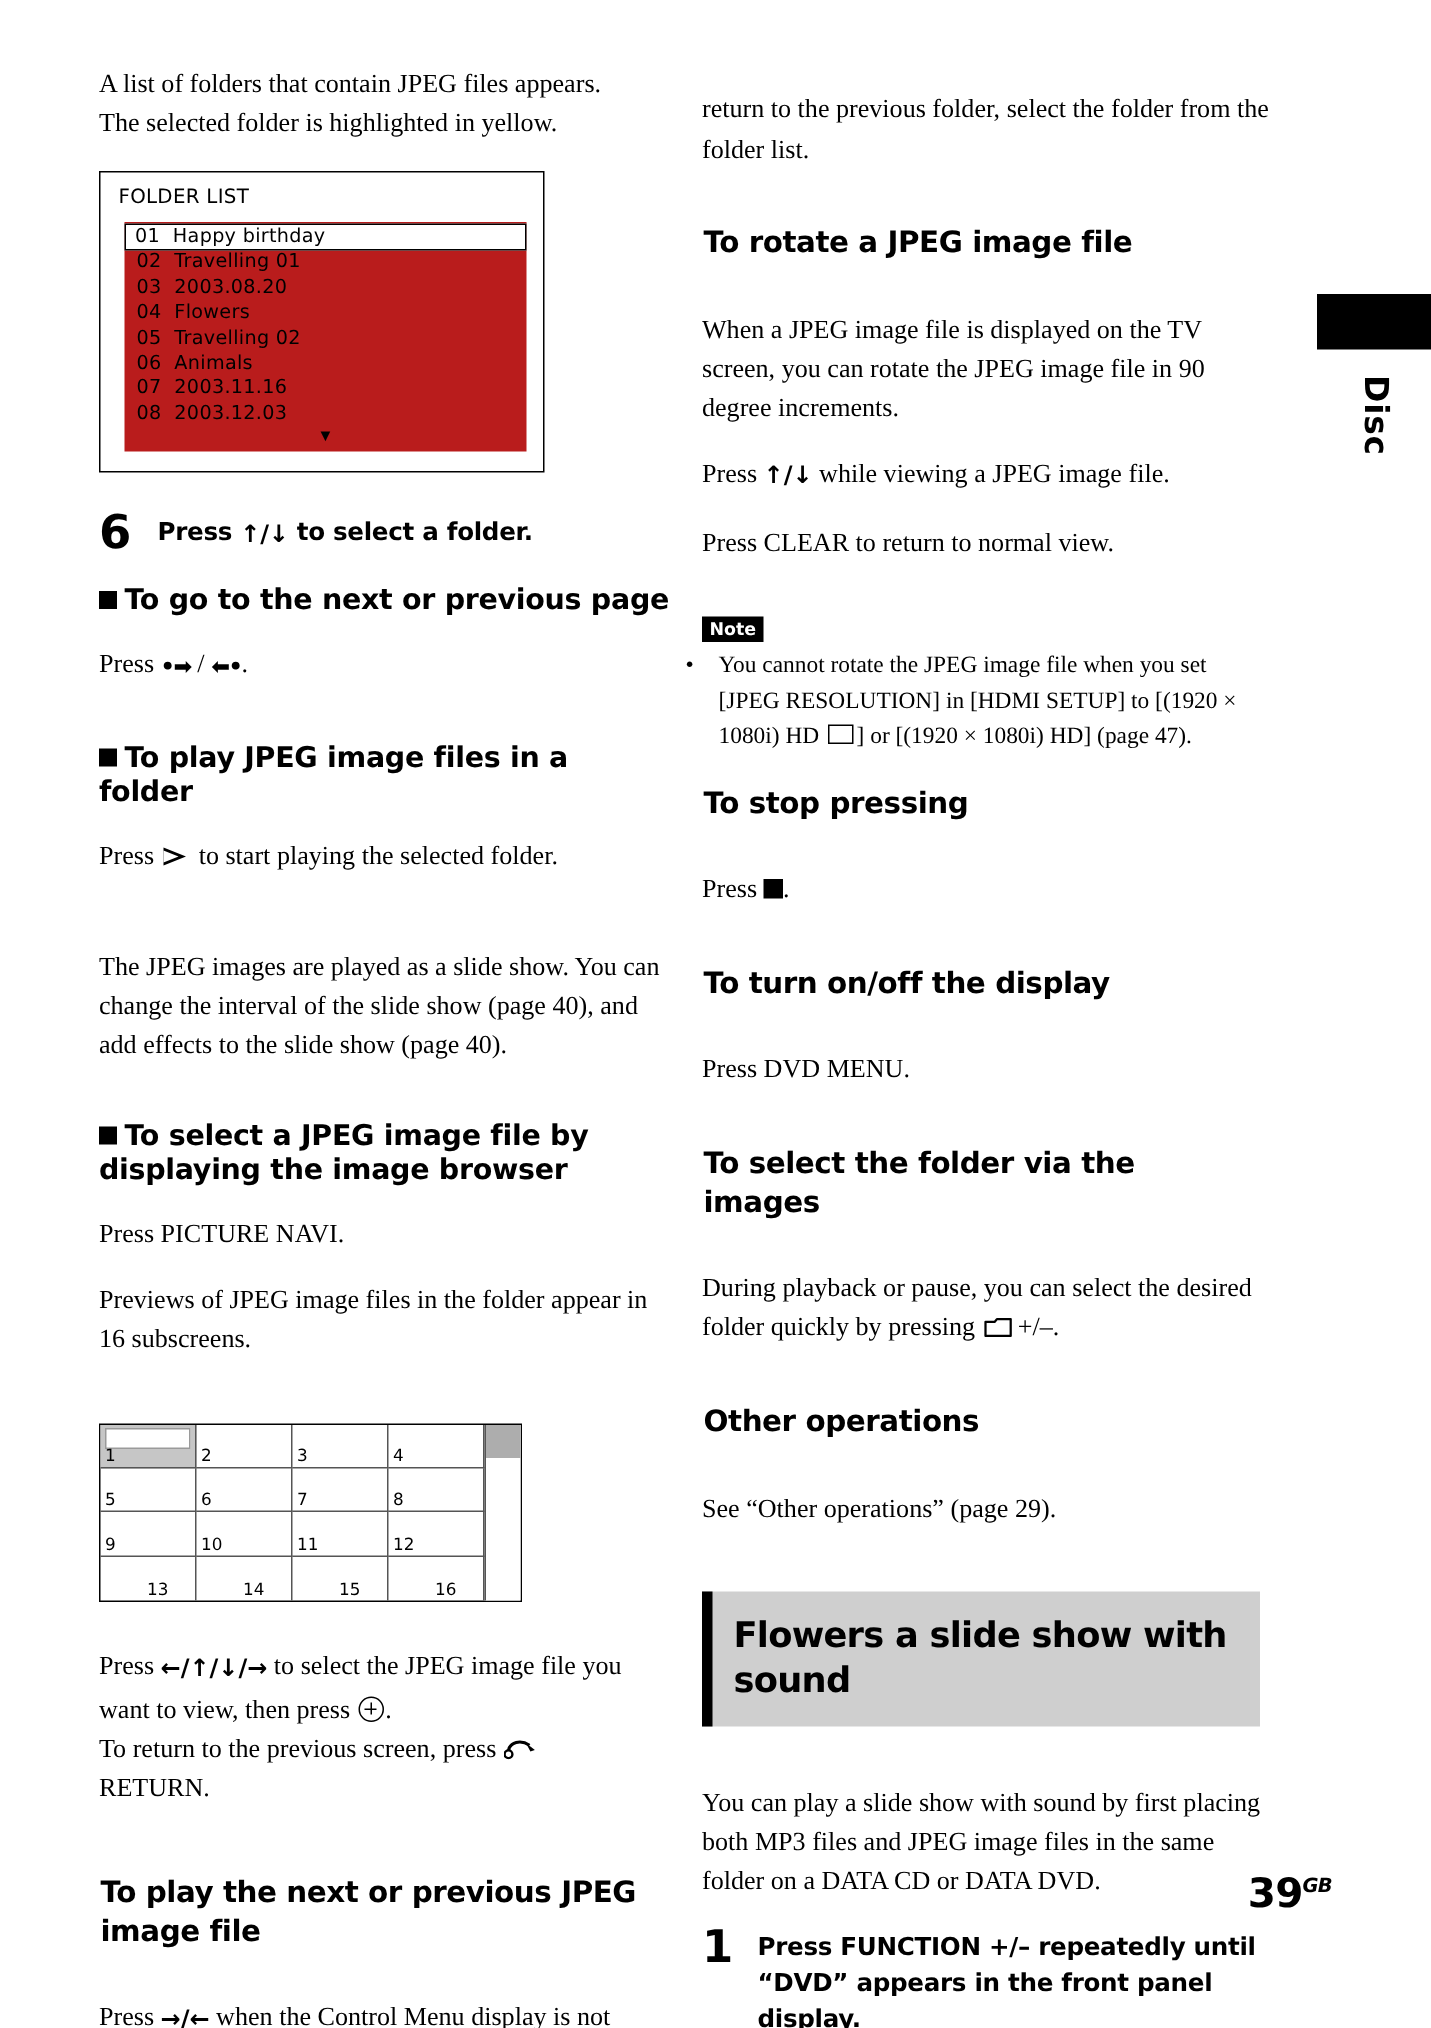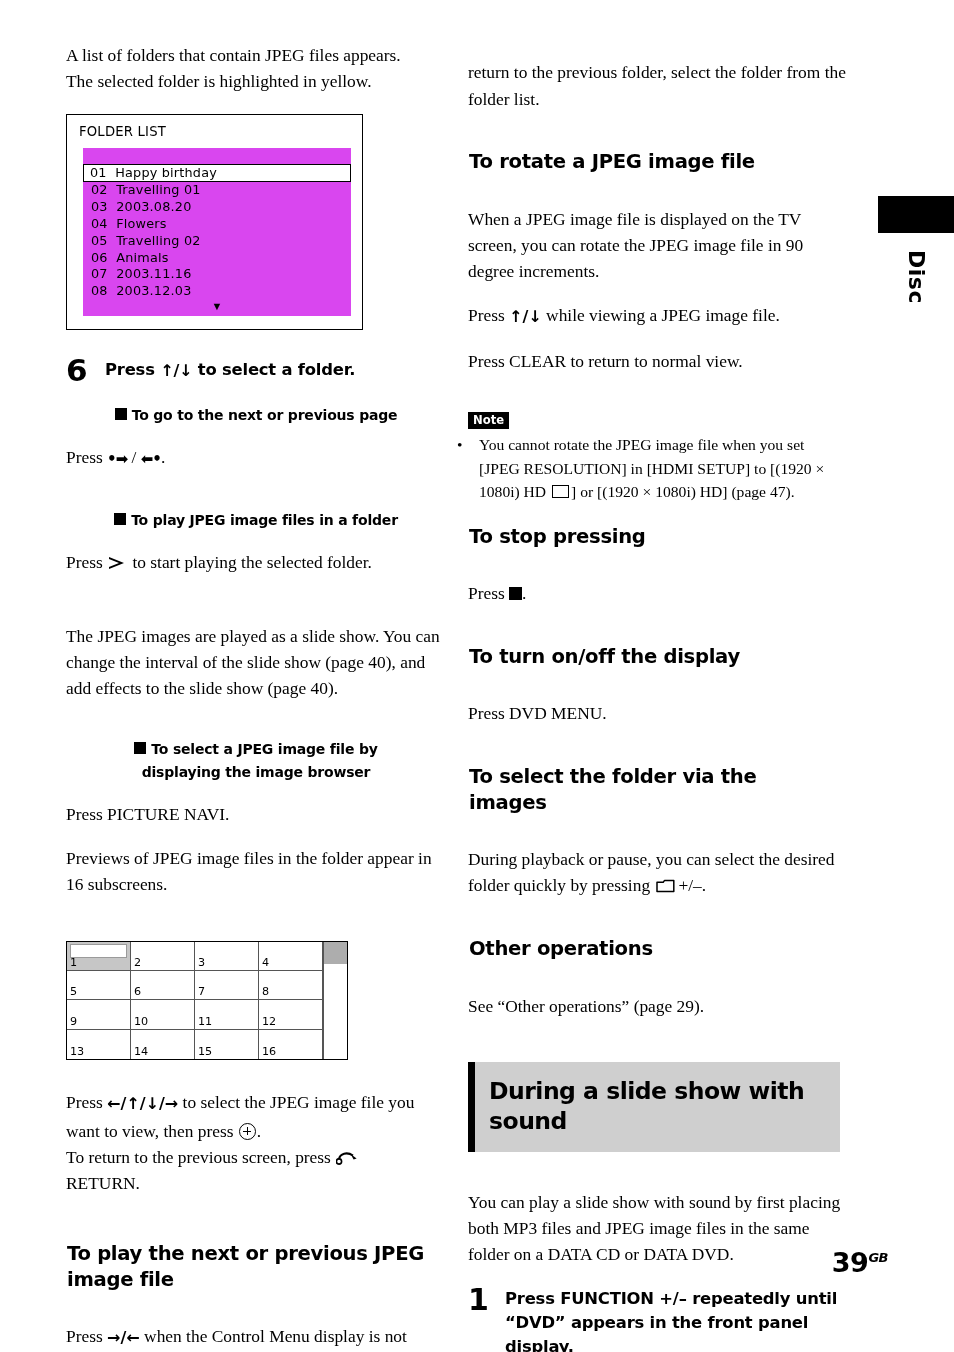--- a/index.html
+++ b/index.html
@@ -42,25 +42,24 @@
     font-weight: bold;
     font-size: 19.6px;
     line-height: 26px;
     letter-spacing: -0.3px;
     margin: 1px;
   }
 
   .h-sub {
     font-family: "DejaVu Sans", sans-serif;
     font-weight: bold;
-    font-size: 14px;
+    font-size: 19px;
     line-height: 23px;
     letter-spacing: -0.2px;
     margin: 0;
-    text-align: center;
   }
   .h-sub .blk {
     display: inline-block;
     width: 12px; height: 12px;
     background: #000;
     margin-right: 5px;
     vertical-align: 0px;
   }
 
   .spacer-s { height: 12px; }
@@ -74,22 +73,22 @@
     padding: 9px 10px 13px 12px;
     background: #fff;
   }
   .fl-title {
     font-family: "DejaVu Sans", sans-serif;
     font-size: 13.2px;
     letter-spacing: 0.2px;
     margin-bottom: 9px;
   }
   .fl-rows {
-    background: #d946ef;
-    padding: 16px 0 2px 0;
+    background: #b91c1c;
+    padding: 1px 0 2px 0;
     margin-left: 4px;
     width: 268px;
   }
   .fl-row {
     font-family: "DejaVu Sans", sans-serif;
     font-size: 12.8px;
     line-height: 14.8px;
     padding: 1px 0 1px 8px;
     white-space: pre;
     letter-spacing: 0.2px;
@@ -126,21 +125,21 @@
     border-bottom: 1.1px solid #555;
     position: relative;
     font-family: "DejaVu Sans", sans-serif;
     font-size: 11.2px;
   }
   .gcell span {
     position: absolute;
     left: 3px;
     bottom: 1px;
   }
-  .gcell.r4 { border-bottom: none; }
+  .gcell.r4 { border-bottom: none; margin-left: 28px; }
   .gcell.first {
     background: #c6c6c6;
   }
   .gcell.first::before {
     content: "";
     position: absolute;
     left: 3px; top: 2px; right: 3px; bottom: 12px;
     background: #fff;
     border: 1px solid #9a9a9a;
   }
@@ -537,21 +536,21 @@
 
     <div class="spacer-m"></div>
 
     <p class="h-section">Other operations</p>
     <div class="spacer-s"></div>
     <p class="body-text">See “Other operations” (page 29).</p>
 
     <div class="spacer-l"></div>
 
     <div class="banner">
-      <h2><span>During a slide show with</span><br><span>sound</span></h2>
+      <h2><span>Flowers a slide show with</span><br><span>sound</span></h2>
     </div>
 
     <div class="spacer-m"></div>
 
     <p class="body-text">You can play a slide show with sound by first placing both MP3 files and JPEG image files in the same folder on a DATA CD or DATA DVD.</p>
 
     <div class="step">
       <div class="step-num">1</div>
       <div class="step-body">
         <p class="step-lead">Press FUNCTION +/– repeatedly until “DVD” appears in the front panel display.</p>

